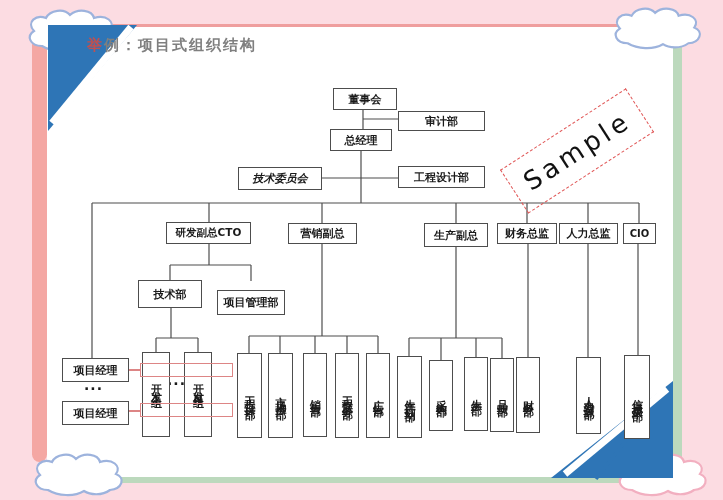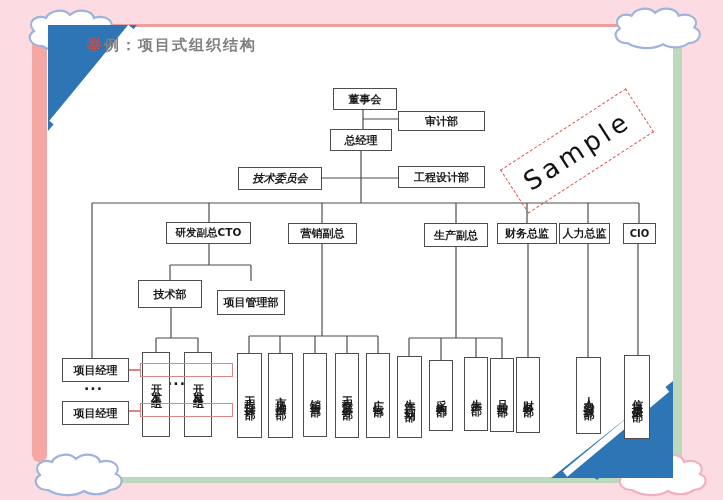--- a/index.html
+++ b/index.html
@@ -109,21 +109,21 @@
   <div class="bx" style="left:333px;top:88px;width:64px;height:22px;">董事会</div>
   <div class="bx" style="left:398px;top:111px;width:87px;height:20px;">审计部</div>
   <div class="bx" style="left:330px;top:129px;width:62px;height:22px;">总经理</div>
   <div class="bx" style="left:238px;top:167px;width:84px;height:23px;font-style:italic;">技术委员会</div>
   <div class="bx" style="left:398px;top:166px;width:87px;height:22px;">工程设计部</div>
 
   <div class="bx" style="left:166px;top:222px;width:85px;height:22px;font-size:10.5px;">研发副总CTO</div>
   <div class="bx" style="left:288px;top:223px;width:69px;height:21px;">营销副总</div>
   <div class="bx" style="left:424px;top:223px;width:64px;height:24px;">生产副总</div>
   <div class="bx" style="left:497px;top:223px;width:60px;height:21px;">财务总监</div>
-  <div class="bx" style="left:559px;top:223px;width:51px;height:21px;">人力总监</div>
+  <div class="bx" style="left:559px;top:223px;width:59px;height:21px;">人力总监</div>
   <div class="bx" style="left:623px;top:223px;width:33px;height:21px;font-size:10px;">CIO</div>
 
   <div class="bx" style="left:138px;top:280px;width:64px;height:28px;">技术部</div>
   <div class="bx" style="left:217px;top:290px;width:68px;height:25px;">项目管理部</div>
 
   <div class="bx" style="left:62px;top:358px;width:67px;height:24px;">项目经理</div>
   <div class="bx" style="left:62px;top:401px;width:67px;height:24px;">项目经理</div>
   <span class="dots" style="left:84px;top:377px;">...</span>
   <span class="dots" style="left:167px;top:372px;">...</span>
 

